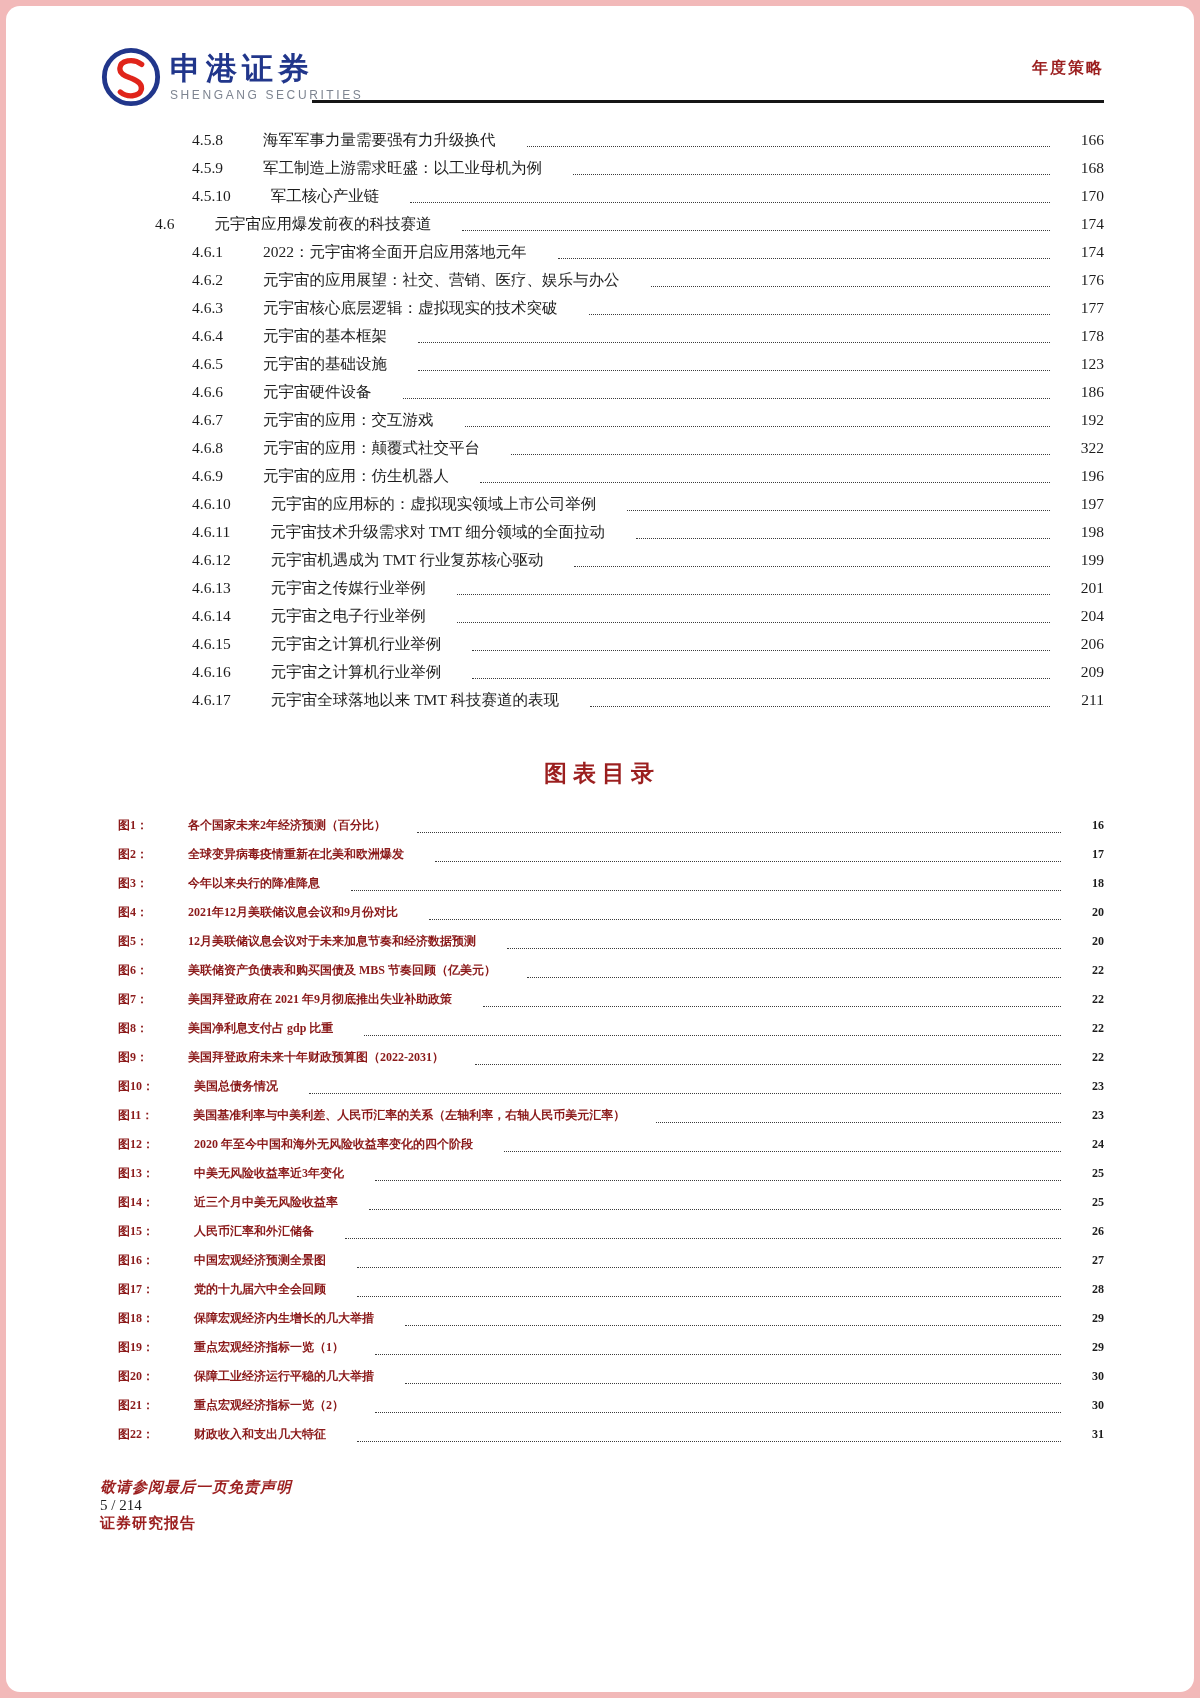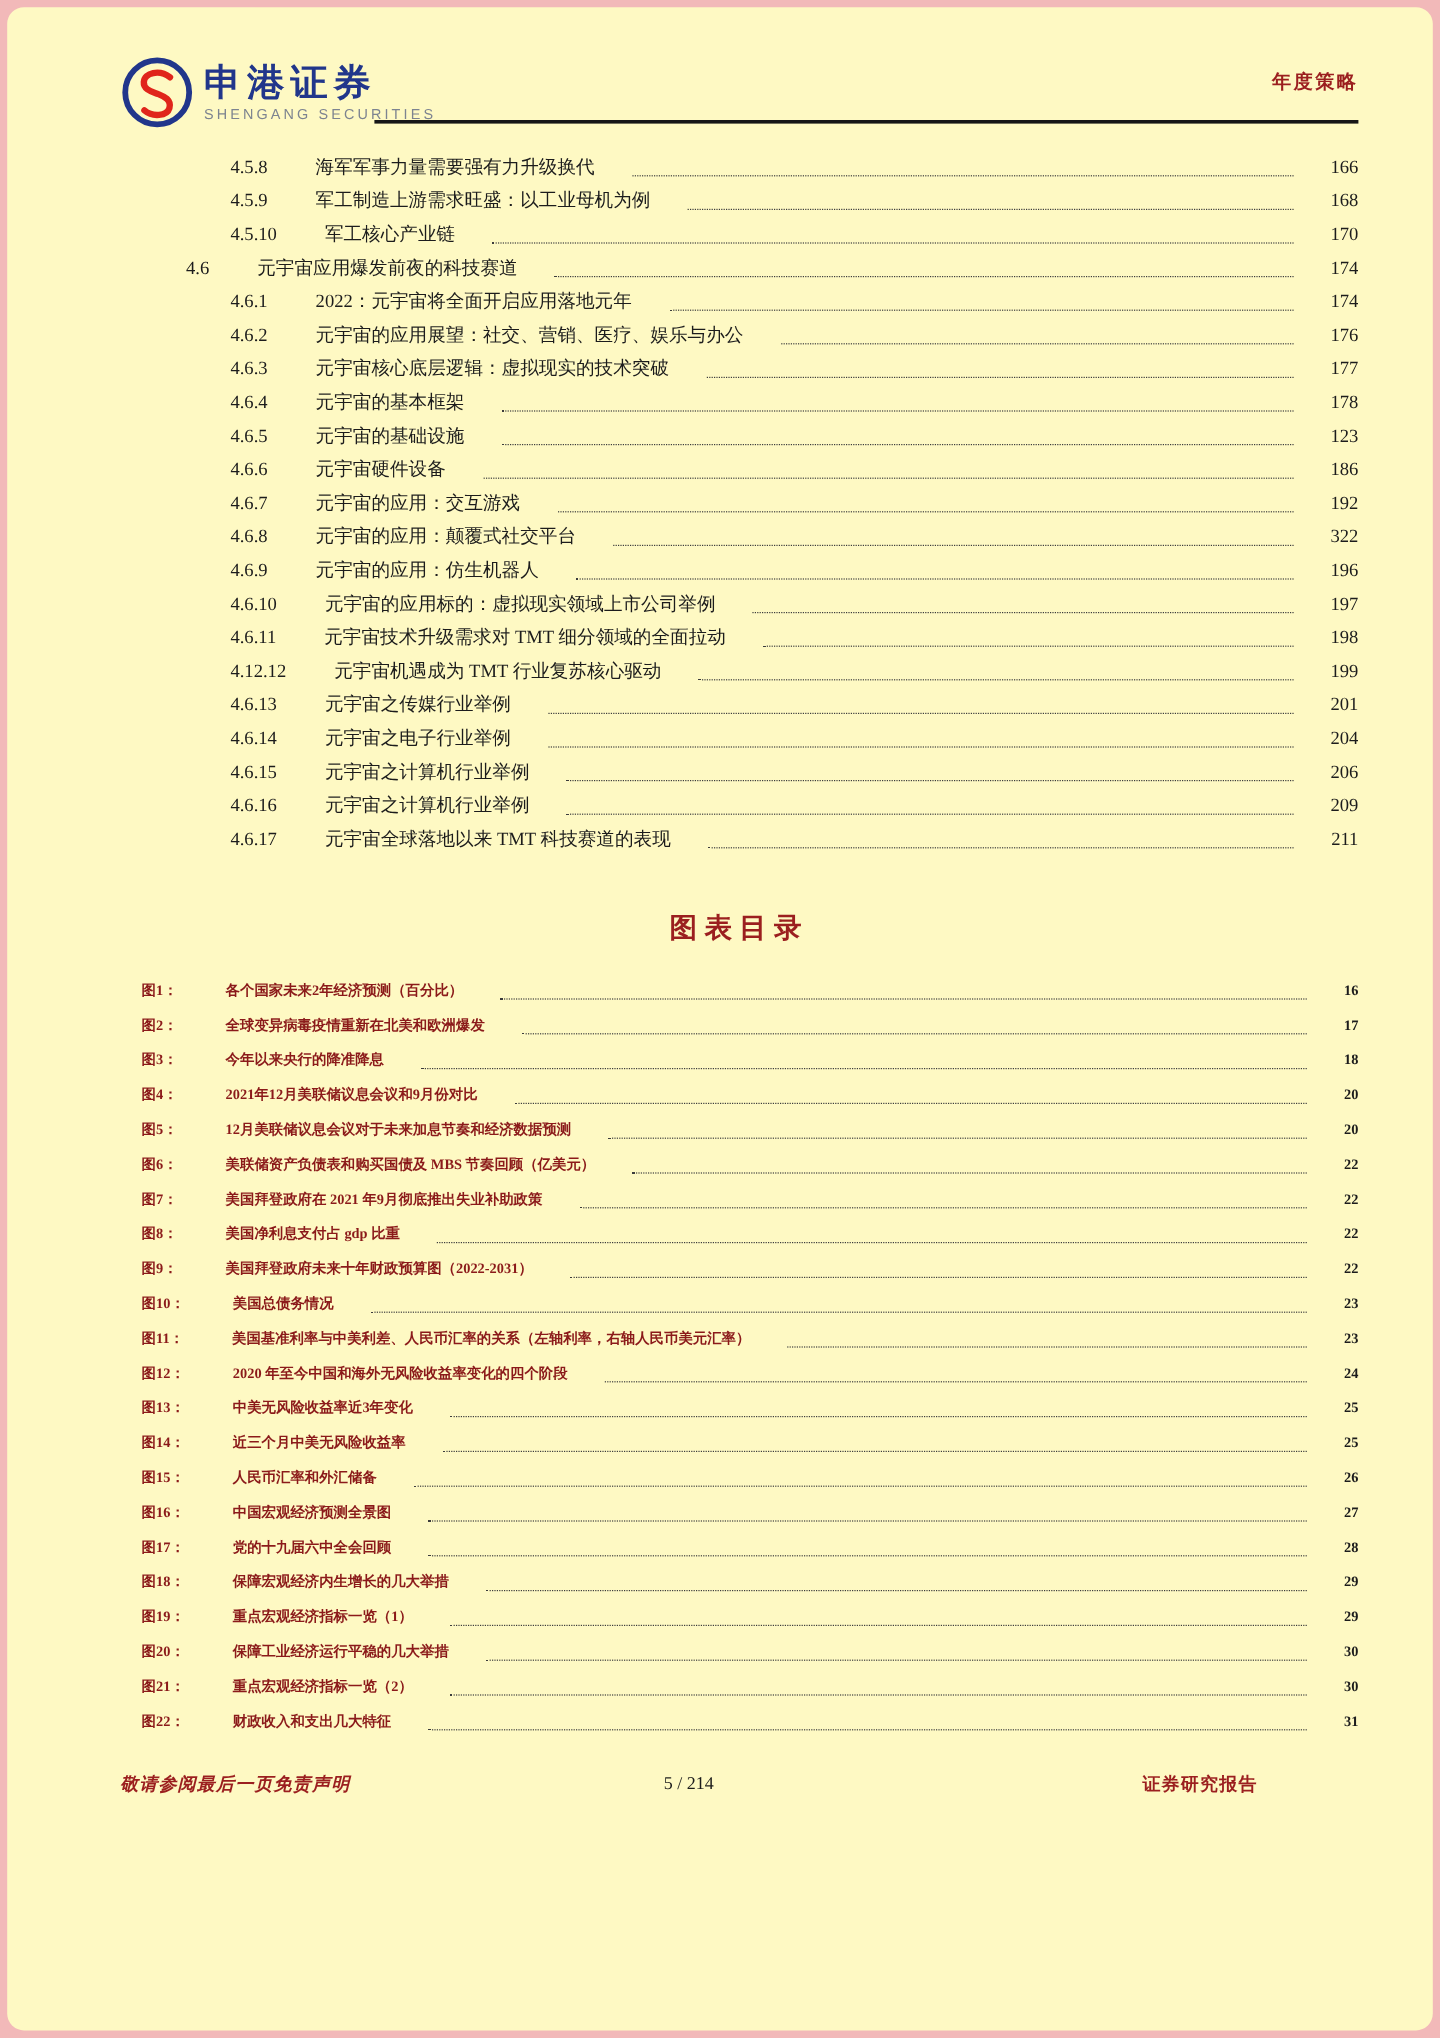--- a/index.html
+++ b/index.html
@@ -4,23 +4,23 @@
 <style>
   html,body{margin:0;padding:0;}
   body{
     width:1200px;height:1698px;position:relative;overflow:hidden;
     background:var(--page_border_pink,#f2b9b9);
     font-family:"Liberation Serif","DejaVu Serif",serif;
     color:var(--text_black,#1c1c1c);
   }
   .page{
     position:absolute;top:6px;left:6px;right:6px;bottom:6px;
-    background:#fef9c3;border-radius:14px;
+    background:#ffffff;border-radius:14px;
     box-sizing:border-box;
-    padding:40px 62px 0 94px;
+    padding:40px 90px 0 94px;
   }
   
   .hdr{position:relative;height:74px;}
   .brand{position:absolute;left:0;top:0;display:flex;align-items:flex-start;}
   .logo{width:62px;height:62px;flex:0 0 auto;}
   .brand-txt{margin-left:8px;padding-top:6px;}
   .brand-cn{font-size:31px;font-weight:bold;color:var(--brand_blue,#21368b);letter-spacing:5px;line-height:34px;font-family:"Liberation Serif",serif;}
   .brand-en{font-size:12px;color:#7d8490;letter-spacing:2.6px;margin-top:2px;font-family:"Liberation Sans",sans-serif;}
   .hdr-right{position:absolute;left:212px;right:0;top:12px;}
   .doc-type{text-align:right;font-size:16px;color:var(--accent_maroon,#9b1f1f);font-weight:bold;letter-spacing:2px;margin-bottom:21px;}
@@ -40,21 +40,21 @@
     color:var(--accent_maroon,#9b1f1f);margin-top:44px;margin-bottom:22px;
   }
   .figs .row{height:29px;margin-left:18px;font-weight:bold;color:var(--figure_maroon,#8b1a1a);font-size:12px;}
   .figs .row span{line-height:29px;}
   .figs .row .lbl{margin-right:12px;}
   .figs .leader{border-bottom:1.6px dotted #3c3c3c;height:21px;}
   .figs .row .pg{color:#1c1c1c;}
   
   .ftr{
     position:absolute;left:94px;right:146px;top:1472px;
-    display:flex;align-items:center;font-size:15px;
+    display:flex;align-items:flex-start;font-size:15px;flex-direction:column;
   }
   .ftr .l{flex:1;text-align:left;font-style:italic;font-weight:bold;color:var(--accent_maroon,#9b1f1f);letter-spacing:1px;}
   .ftr .c{flex:0 0 auto;color:#1c1c1c;}
   .ftr .r{flex:1;text-align:right;font-weight:bold;color:var(--accent_maroon,#9b1f1f);letter-spacing:1px;}
 </style>
 </head>
 <body>
 
 <div class="page">
 
@@ -176,21 +176,21 @@
       </div>
 
       <div class="row lvl3">
         <span class="num">4.6.11</span>
         <span class="ttl">元宇宙技术升级需求对 TMT 细分领域的全面拉动</span>
         <span class="leader"></span>
         <span class="pg">198</span>
       </div>
 
       <div class="row lvl3">
-        <span class="num">4.12.12</span>
+        <span class="num">4.6.12</span>
         <span class="ttl">元宇宙机遇成为 TMT 行业复苏核心驱动</span>
         <span class="leader"></span>
         <span class="pg">199</span>
       </div>
 
       <div class="row lvl3">
         <span class="num">4.6.13</span>
         <span class="ttl">元宇宙之传媒行业举例</span>
         <span class="leader"></span>
         <span class="pg">201</span>

